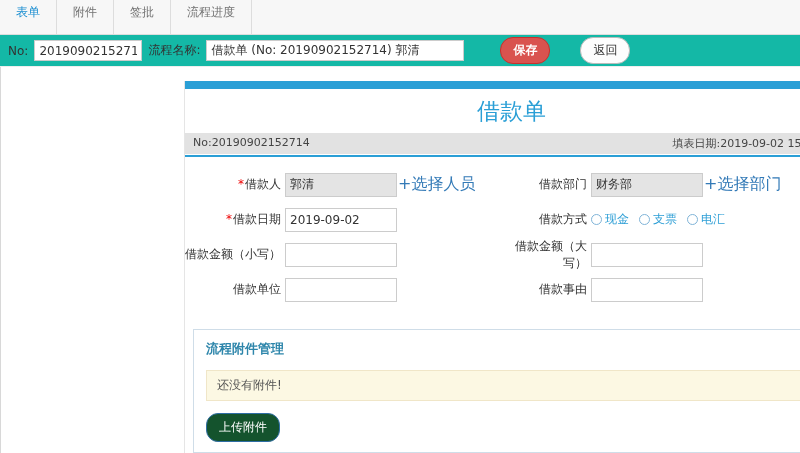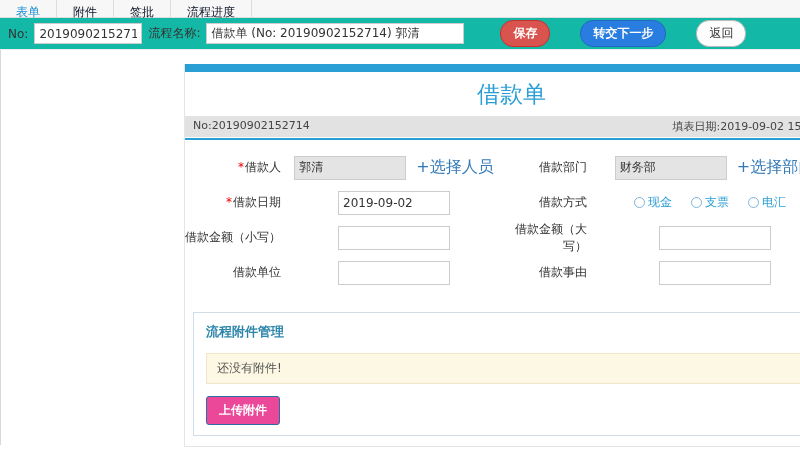--- a/index.html
+++ b/index.html
@@ -2,22 +2,22 @@
 <html><head>
 <meta charset="utf-8">
 <style>
   * { box-sizing: border-box; }
   html,body { margin:0; padding:0; }
   body {
     width:800px; height:453px; overflow:hidden; background:#fff;
     font-family:"DejaVu Sans","Liberation Sans",sans-serif; font-size:12px; color:#333;
   }
   
-  .tabbar { display:flex; align-items:stretch; background:#f7f7f7; border-bottom:1px solid #ddd; height:18px; }
-  .tab { padding:4px 16px; font-size:12px; color:#0f172a; border-right:1px solid #ddd; cursor:pointer; line-height:17px; background:#f7f7f7; }
+  .tabbar { display:flex; align-items:stretch; background:#f7f7f7; border-bottom:1px solid #ddd; height:35px; }
+  .tab { padding:4px 16px; font-size:12px; color:#737373; border-right:1px solid #ddd; cursor:pointer; line-height:17px; background:#f7f7f7; }
   .tab.active { color:#1d8fd1; }
   
   .toolbar { display:flex; align-items:center; padding:5px 8px; gap:6px; background:#14b8a6; border-bottom:1px solid #eee; height:32px; }
   .tb-label { font-size:12px; color:#333; white-space:nowrap; }
   .tb-input { height:21px; border:1px solid #ccc; font-size:12px; padding:0 4px; color:#333; font-family:inherit; }
   .no-input { width:108px; }
   .proc-input { width:258px; }
   .btn { font-size:12px; padding:4px 12px; border-radius:13px; border:1px solid transparent; cursor:pointer; font-family:inherit; }
   .btn-save { background:#d9534f; border-color:#c9302c; color:#fff; margin-left:30px; font-weight:bold; }
   .btn-next { background:#2a7de0; border-color:#2468c0; color:#fff; margin-left:24px; font-weight:bold; }
@@ -29,52 +29,51 @@
   .panel { margin:14px 0 0 183px; width:655px; background:#fff; border:1px solid #e5e5e5; border-top:none; }
   .panel-strip { height:8px; background:#2a9fd6; }
   .panel-title { text-align:center; color:#2a9fd6; font-size:23px; padding:7px 0 6px; font-weight:normal; margin:0; }
   .info-bar { display:flex; justify-content:space-between; background:#e2e2e2; padding:3px 8px; font-size:11px; color:#444; }
   .blue-line { height:2px; background:#2a9fd6; margin-top:1px; }
   
   .form-area { padding:10px 0 12px; }
   .f-row { display:flex; align-items:center; min-height:35px; }
   .f-label { width:100px; text-align:right; font-size:12px; color:#333; padding-right:4px; line-height:1.35; }
   .f-label.second { width:88px; }
-  .f-field { width:218px; display:flex; align-items:center; gap:10px;justify-content:center; }
+  .f-field { width:218px; display:flex; align-items:center; gap:1px; }
   .f-field.second { flex:1; }
   .f-input { height:24px; border:1px solid #ccc; font-size:12px; padding:0 4px; width:112px; color:#333; font-family:inherit; }
   .f-input.readonly { background:#e4e4e4; }
   .pick-link { font-size:16px; color:#337ab7; text-decoration:none; cursor:pointer; white-space:nowrap; }
   .req { color:#e00; margin-right:1px; }
   .radio { display:inline-flex; align-items:center; margin-right:9px; font-size:12px; color:#2e9fd6; cursor:pointer; }
   .rb { width:11px; height:11px; border:1px solid #7fb4d8; border-radius:50%; background:#fff; margin-right:3px; display:inline-block; }
   
   .section { margin:10px 8px; border:1px solid #d5e3ec; padding:10px 12px; background:#fff; }
   .section.attach { border-color:#cfdde8; }
   .section-title { font-size:13px; font-weight:bold; color:#2e86ab; margin:0 0 12px; }
   .warn-bar { background:#fcf8e3; border:1px solid #f0e6c8; padding:6px 10px; font-size:12px; color:#555; }
-  .btn-upload { margin-top:12px; background:#ec4899; color:#fff; border:1px solid #2e6da4; font-size:12px; padding:5px 12px; border-radius:3px; font-weight:bold; }
+  .btn-upload { margin-top:12px; background:#14532d; color:#fff; border:1px solid #2e6da4; font-size:12px; padding:5px 12px; border-radius:12px; font-weight:normal; }
 </style>
 </head>
 <body>
 
 <div class="tabbar">
   <div class="tab active">表单</div>
   <div class="tab">附件</div>
   <div class="tab">签批</div>
   <div class="tab">流程进度</div>
 </div>
 
 <div class="toolbar">
   <span class="tb-label">No:</span>
   <input class="tb-input no-input" value="20190902152714" style="">
   <span class="tb-label">流程名称:</span>
   <input class="tb-input proc-input" value="借款单 (No: 20190902152714) 郭清" style="">
   <button class="btn btn-save">保存</button>
-  <button class="btn btn-next">转交下一步</button>
   <button class="btn btn-back">返回</button>
 </div>
 
 <div class="content">
   <div class="left-rail"></div>
   <div class="main-area">
     <div class="panel">
       <div class="panel-strip"></div>
       <h1 class="panel-title">借款单</h1>
       <div class="info-bar">

